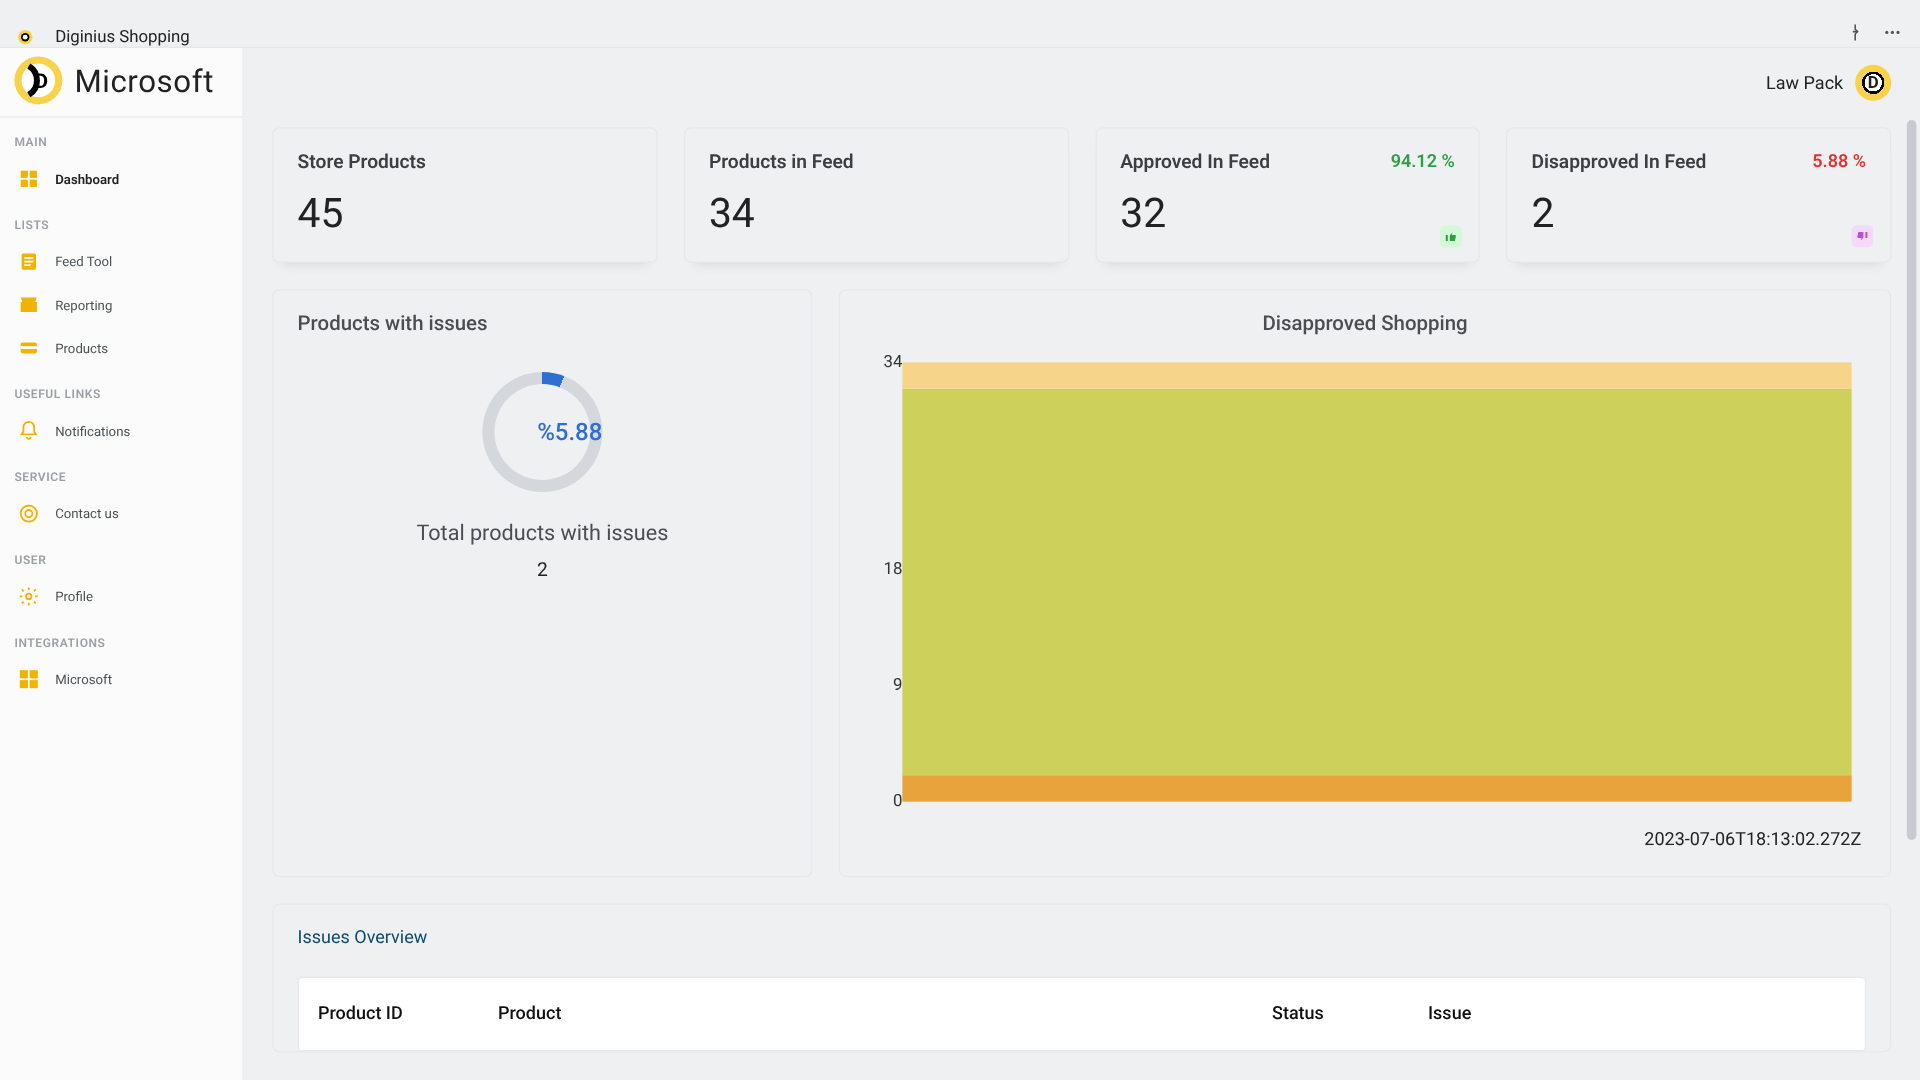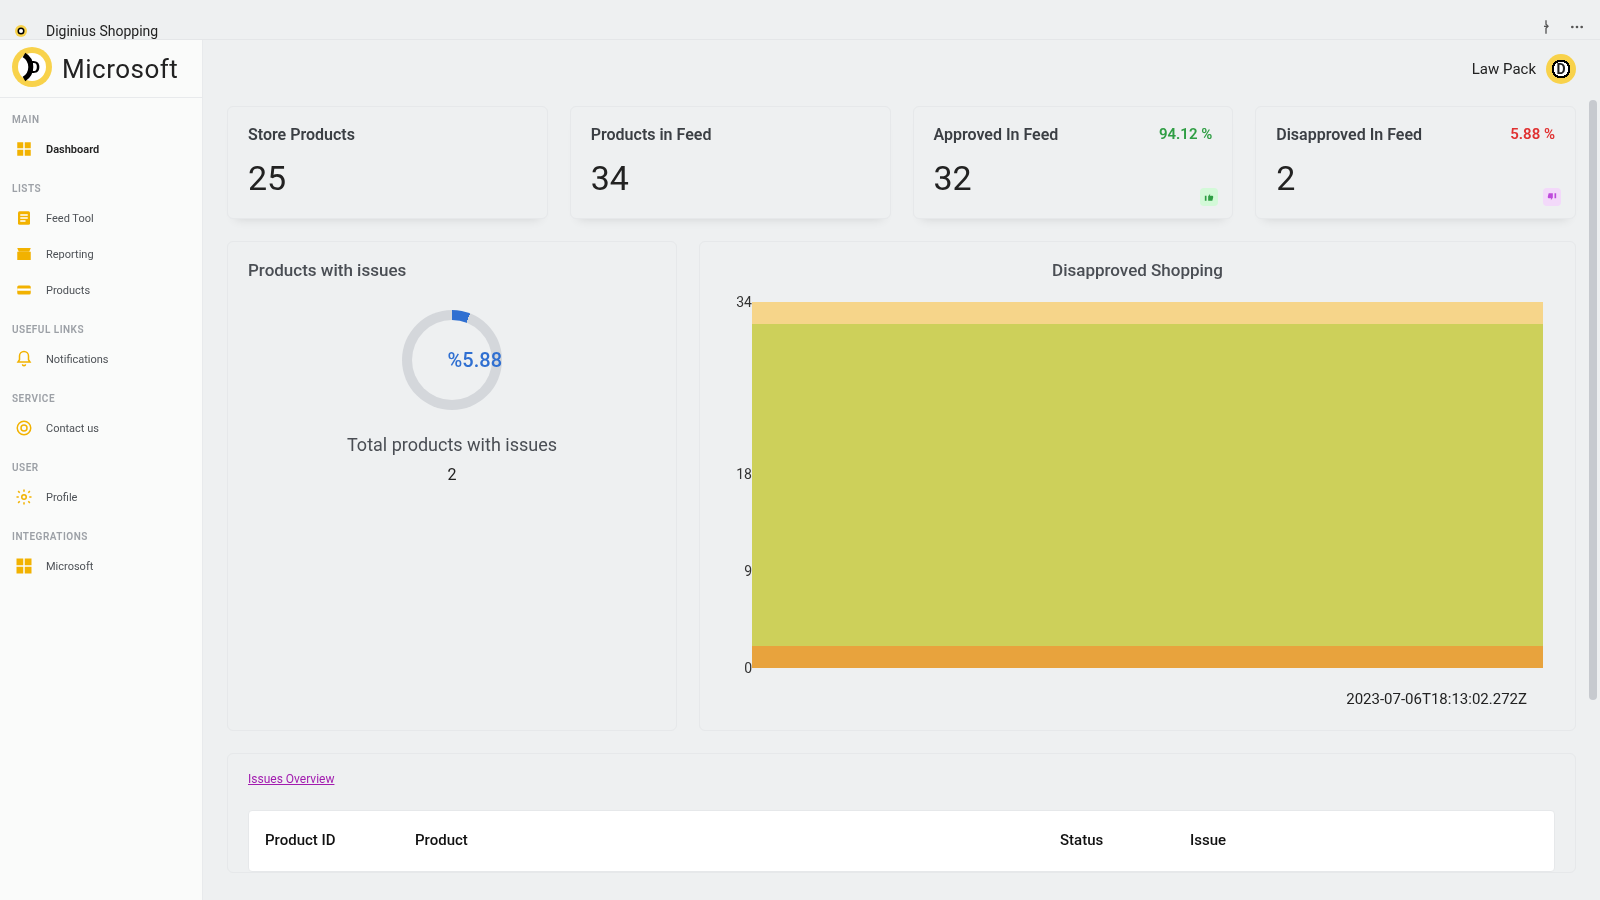--- a/index.html
+++ b/index.html
@@ -50,24 +50,24 @@
   .donut-wrap { display: flex; flex-direction: column; align-items: center; margin-top: 30px; }
   .donut { width: 100px; height: 100px; border-radius: 50%; position: relative; background: conic-gradient(#2f6fd1 0deg 21.2deg, #d4d7db 21.2deg 360deg); display:flex; align-items:center; justify-content:flex-end; }
   .donut::before { content:""; position:absolute; inset:10px; background:#eef0f1; border-radius:50%; }
   .donut-text { position: relative; font-size: 20px; font-weight: 500; color:#2f6fd1; }
   .donut-label { margin-top: 24px; font-size: 18px; color:#4a4e54; }
   .donut-value { margin-top: 10px; font-size: 16px; color:#222; }
   .y-ticks { position: absolute; left: 22px; top: 60px; bottom: 62px; width: 30px; }
   .y-tick { position: absolute; right: 0; font-size: 14px; color: #333; transform: translateY(-50%); text-align: right; }
   .bar-stack { position: absolute; left: 52px; right: 32px; top: 60px; bottom: 62px; }
   .bar-stack .seg { position: absolute; left: 0; right: 0; }
-  .x-label { position: absolute; right: 48px; bottom: 22px; font-size: 15px; color: #222; }
+  .x-label { position: absolute; right: 24px; bottom: 22px; font-size: 15px; color: #222; }
   
   .issues { margin: 22px 24px 0 24px; background: #eef0f1; border: 1px solid #e6e8ea; border-radius: 6px; padding: 18px 20px 0 20px; }
-  .issues-title { font-size: 12px; color: #a21caf; text-decoration: underline; }
+  .issues-title { font-size: 15px; color: #0c4a6e; }
   .issues-table-wrap { margin-top: 24px; background: #fff; border: 1px solid #e6e8ea; border-radius: 4px; padding: 14px 0 16px 0; }
   .issues-table { width: 100%; border-collapse: collapse; }
   .issues-table th { text-align: left; font-weight: 500; font-size: 15px; color: #111; padding: 6px 16px; margin-left: 16px; }
   .col-pid { width: 150px; }
   .col-product { width: auto; }
   .col-status { width: 130px; }
   .col-issue { width: 380px; }
   .scrollbar-thumb { position: absolute; right: 3px; top: 60px; width: 8px; height: 600px; background: #c7cacf; border-radius: 4px; }
 </style>
 </head>
@@ -213,21 +213,21 @@
       <div class="content-header">
         <div class="user-chip">
           <span>Law Pack</span>
           <span class="avatar"></span>
         </div>
       </div>
 
       <div class="cards">
         <div class="card">
           <div class="label">Store Products</div>
-          <div class="value">25</div>
+          <div class="value">45</div>
         </div>
         <div class="card">
           <div class="label">Products in Feed</div>
           <div class="value">34</div>
         </div>
         <div class="card">
           <div class="label">Approved In Feed</div>
           <div class="pct green">94.12 %</div>
           <div class="value">32</div>
           <div class="corner-badge ok">

